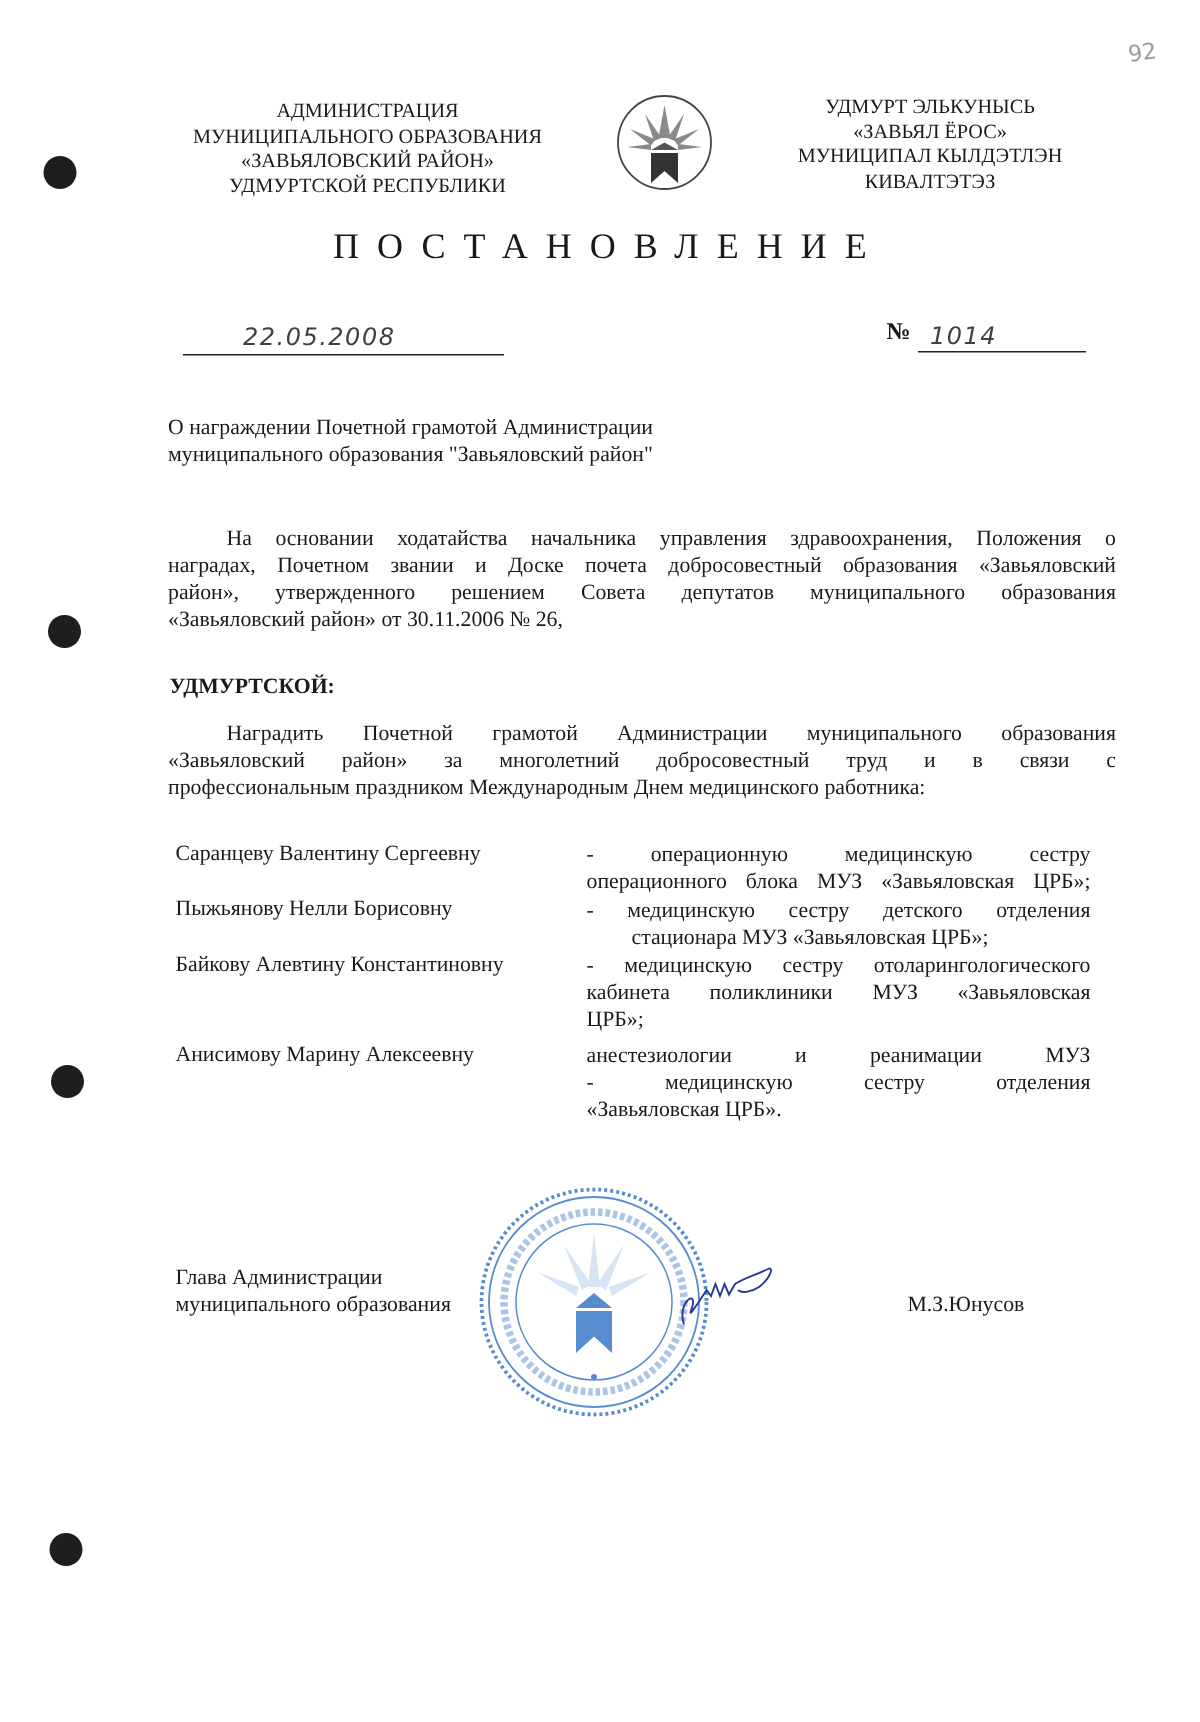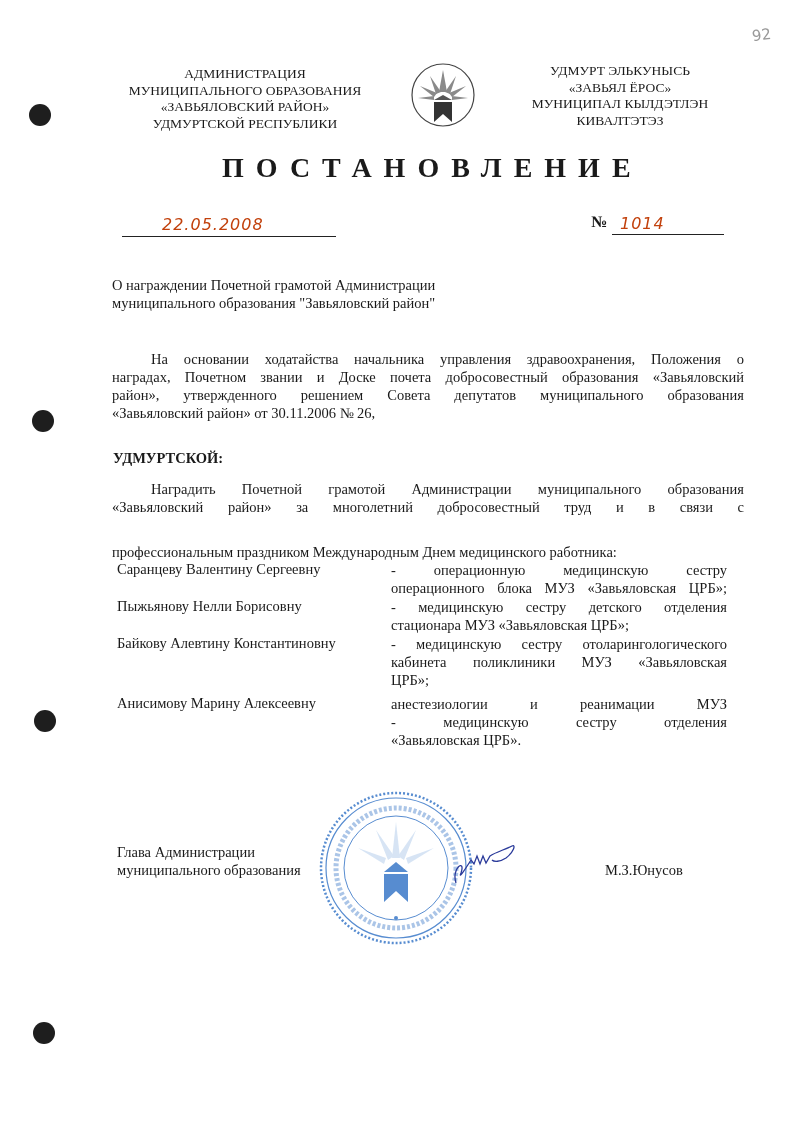--- a/index.html
+++ b/index.html
@@ -4,22 +4,22 @@
   <style>
     html, body { margin: 0; padding: 0; }
     body {
       width: 800px; height: 1148px; background: #ffffff; position: relative; overflow: hidden;
       font-family: "Liberation Serif", "DejaVu Serif", serif; color: #1a1a1a;
     }
     .abs { position: absolute; }
     .punch { position: absolute; width: 22px; height: 22px; border-radius: 50%; background: #1e1e1e; }
     .hdr { font-weight: normal; font-size: 13.5px; line-height: 16.5px; text-align: center; }
     .hdr div { white-space: nowrap; }
-    .title { font-weight: bold; font-size: 28px; letter-spacing: 12px; white-space: nowrap; }
-    .hand { font-family: "DejaVu Sans", sans-serif; font-style: italic; color: #c2410c; font-size: 16px; letter-spacing: 1px; }
+    .title { font-weight: normal; font-size: 24px; letter-spacing: 12px; white-space: nowrap; }
+    .hand { font-family: "DejaVu Sans", sans-serif; font-style: italic; color: #404040; font-size: 16px; letter-spacing: 1px; }
     .uline { border-bottom: 1px solid #222; }
     .txt { font-size: 14.5px; line-height: 18px; }
     .line { white-space: nowrap; }
     .jl { display: block; text-align: justify; text-align-last: justify; }
     .bold { font-weight: bold; }
     .award-name { position: absolute; left: 117px; font-size: 14.5px; white-space: nowrap; }
     .award-desc { position: absolute; left: 391px; width: 336px; font-size: 14.5px; line-height: 18px; }
     .pencil { font-family: "DejaVu Sans", sans-serif; color: #9a9a9a; font-size: 15px; transform: rotate(-8deg); }
   </style>
 </head>
@@ -84,36 +84,36 @@
   <span class="jl">наградах, Почетном звании и Доске почета добросовестный образования «Завьяловский</span>
   <span class="jl">район», утвержденного решением Совета депутатов муниципального образования</span>
   <span class="line" style="display:block;">«Завьяловский район» от 30.11.2006 № 26,</span>
 </div>
 
 <div class="abs txt bold" style="left:113px; top:449px;">УДМУРТСКОЙ:</div>
 
 <div class="abs txt" style="left:112px; top:480px; width:632px;">
   <span class="jl" style="padding-left:39px;">Наградить Почетной грамотой Администрации муниципального образования</span>
   <span class="jl">«Завьяловский район» за многолетний добросовестный труд и в связи с</span>
-  <span class="line" style="display:block;margin-top:27px;">профессиональным праздником Международным Днем медицинского работника:</span>
+  <span class="line" style="display:block;">профессиональным праздником Международным Днем медицинского работника:</span>
 </div>
 
 <div>
   <div>
     <div class="award-name" style="top:561px;">Саранцеву Валентину Сергеевну</div>
     <div class="award-desc" style="top:561px;">
       <span class="jl">-   операционную   медицинскую   сестру</span>
       <span class="jl">операционного блока МУЗ «Завьяловская ЦРБ»;</span>
     </div>
   </div>
   <div>
     <div class="award-name" style="top:598px;">Пыжьянову Нелли Борисовну</div>
     <div class="award-desc" style="top:598px;font-family:Liberation Serif, serif;">
       <span class="jl">- медицинскую сестру детского отделения</span>
-      <span class="line" style="display:block;">стационара МУЗ «Завьяловская ЦРБ»;</span>
+      <span class="line" style="display:block;margin-left:30px;">стационара МУЗ «Завьяловская ЦРБ»;</span>
     </div>
   </div>
   <div>
     <div class="award-name" style="top:635px;">Байкову Алевтину Константиновну</div>
     <div class="award-desc" style="top:635px;">
       <span class="jl">- медицинскую сестру отоларингологического</span>
       <span class="jl">кабинета поликлиники МУЗ «Завьяловская</span>
       <span class="line" style="display:block;">ЦРБ»;</span>
     </div>
   </div>

